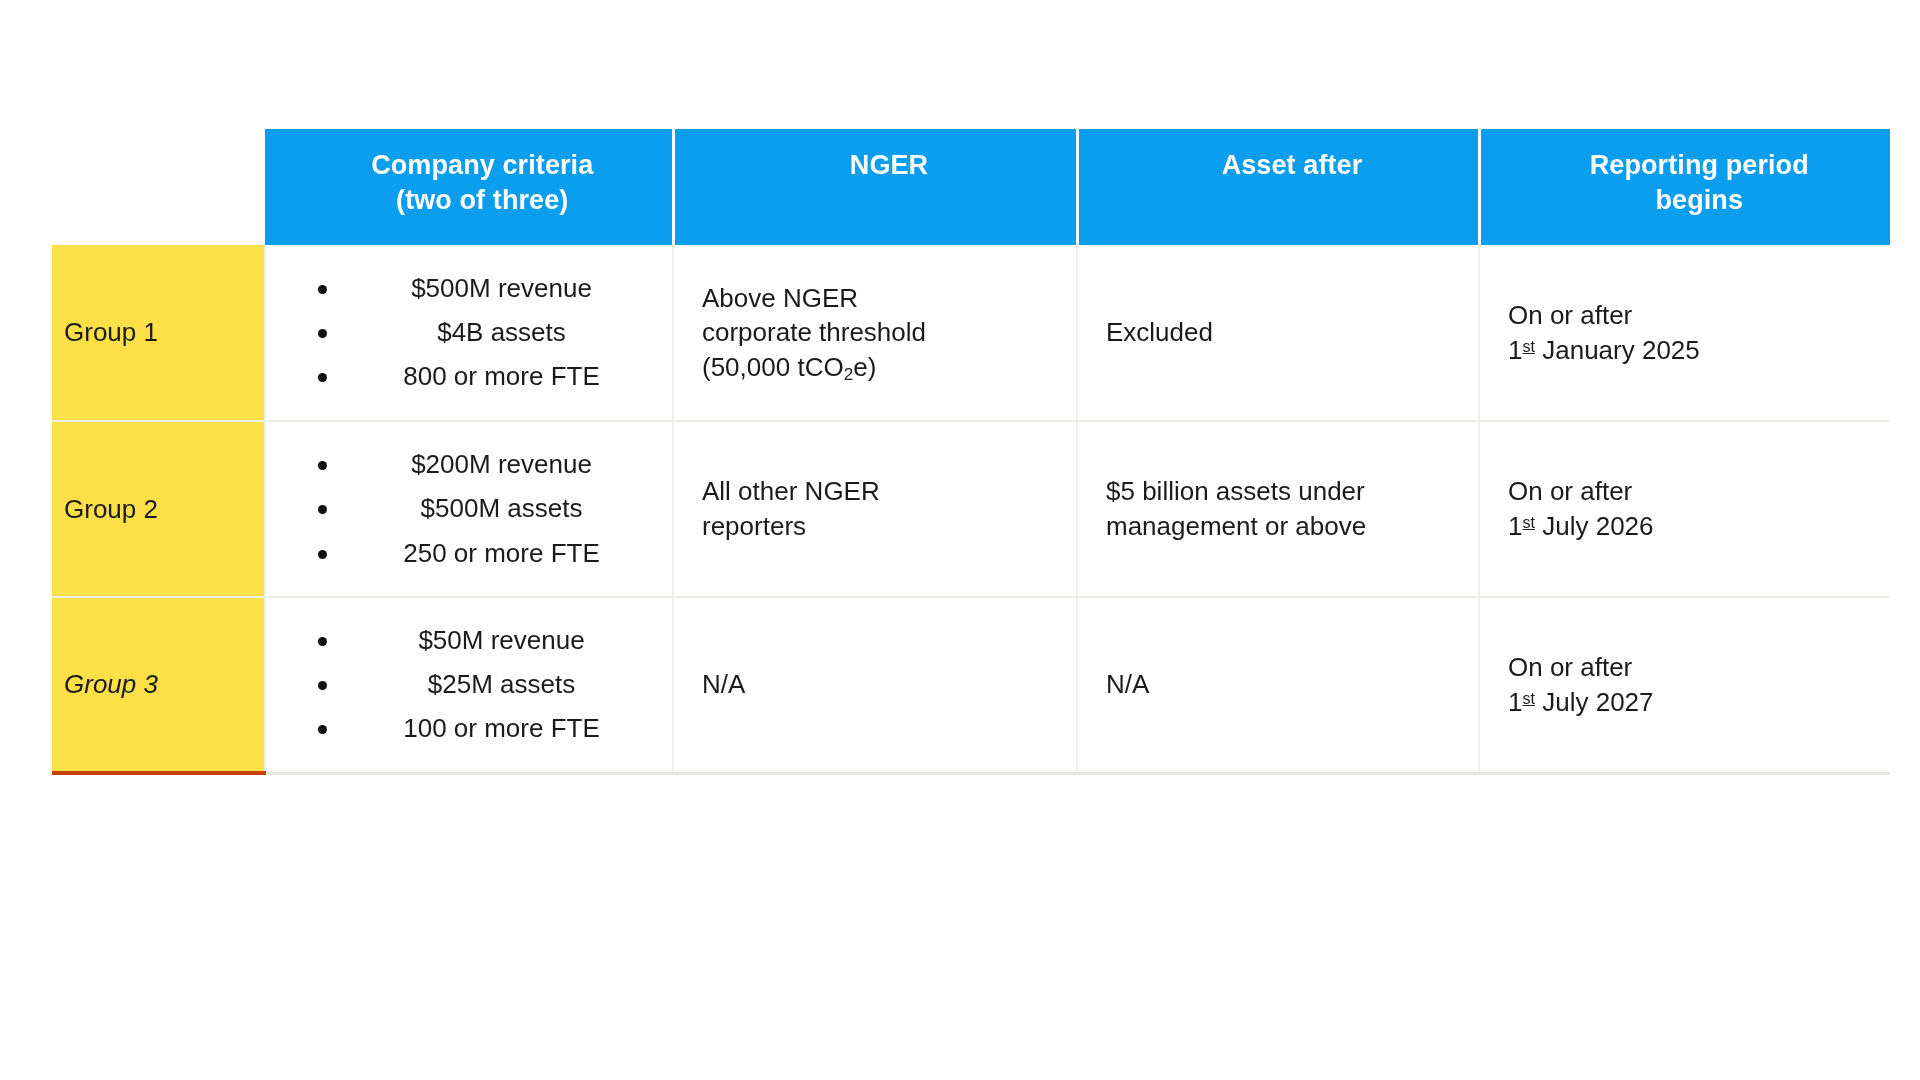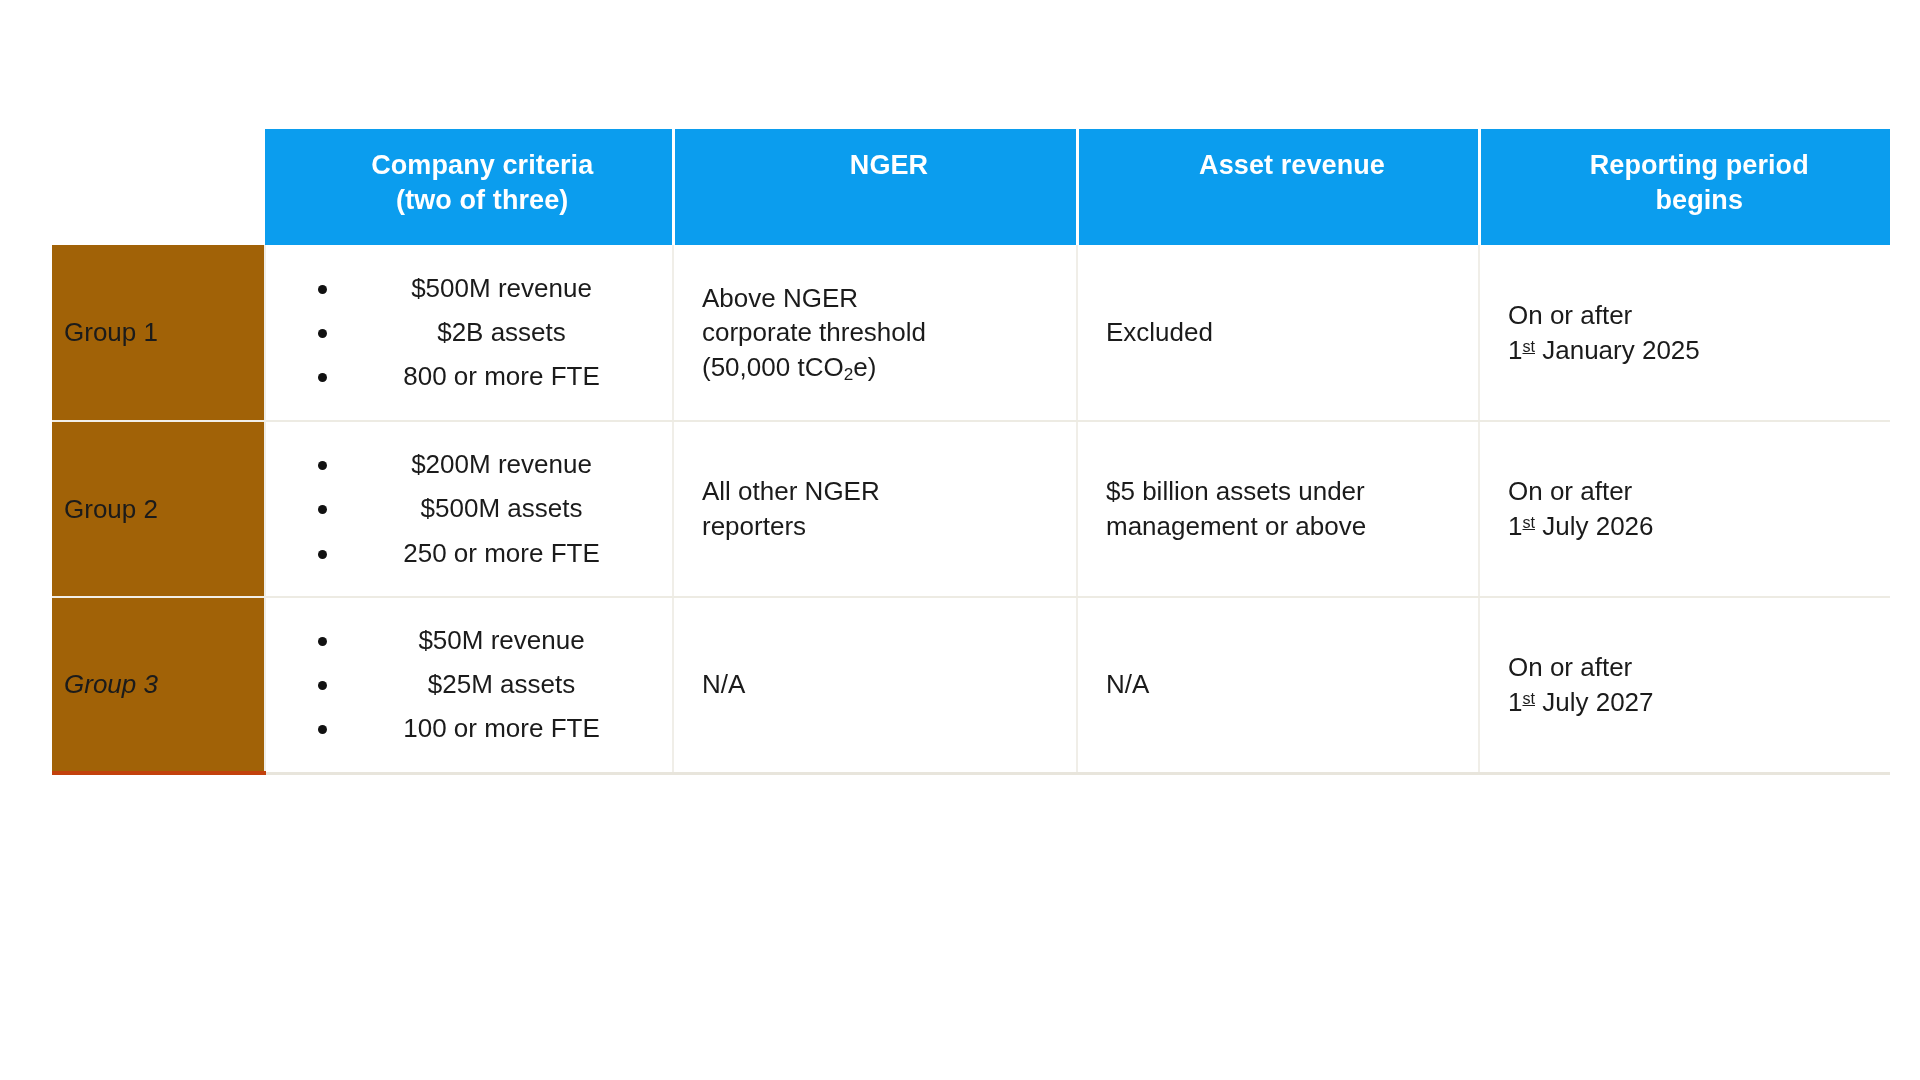--- a/index.html
+++ b/index.html
@@ -82,21 +82,21 @@
     font-size: 26px;
     color: #1b1b1b;
     line-height: 1.33;
   }
 
   tbody tr:last-child td {
     border-bottom: 3px solid #E8E5DC;
   }
 
   td.group-cell {
-    background: #a16207;
+    background: #fde047;
     padding: 0 0 0 12px;
     font-size: 26px;
     color: #1b1b1b;
     border-bottom: 2px solid #F1EFE9;
   }
   tbody tr:last-child td.group-cell {
     border-bottom: 4px solid #c2410c;
     font-style: italic;
   }
 
@@ -161,38 +161,38 @@
         <tr>
           <th class="head-blank"></th>
           <th class="head-cell first-blue">
             <span class="line">Company criteria</span>
             <span class="line">(two of three)</span>
           </th>
           <th class="head-cell">
             <span class="line">NGER</span>
           </th>
           <th class="head-cell">
-            <span class="line">Asset revenue</span>
+            <span class="line">Asset after</span>
           </th>
           <th class="head-cell">
             <span class="line">Reporting period</span>
             <span class="line">begins</span>
           </th>
         </tr>
       </thead>
 
       <tbody>
 
         <tr class="row-h">
           <td class="group-cell">Group 1</td>
           <td class="divided">
             <div class="cell-pad">
               <ul class="crit">
                 <li>$500M revenue</li>
-                <li>$2B assets</li>
+                <li>$4B assets</li>
                 <li>800 or more FTE</li>
               </ul>
             </div>
           </td>
           <td class="divided">
             <div class="cell-pad">
               <div>Above NGER</div>
               <div>corporate threshold</div>
               <div><span>(50,000 tCO</span><sub>2</sub><span>e)</span></div>
             </div>

